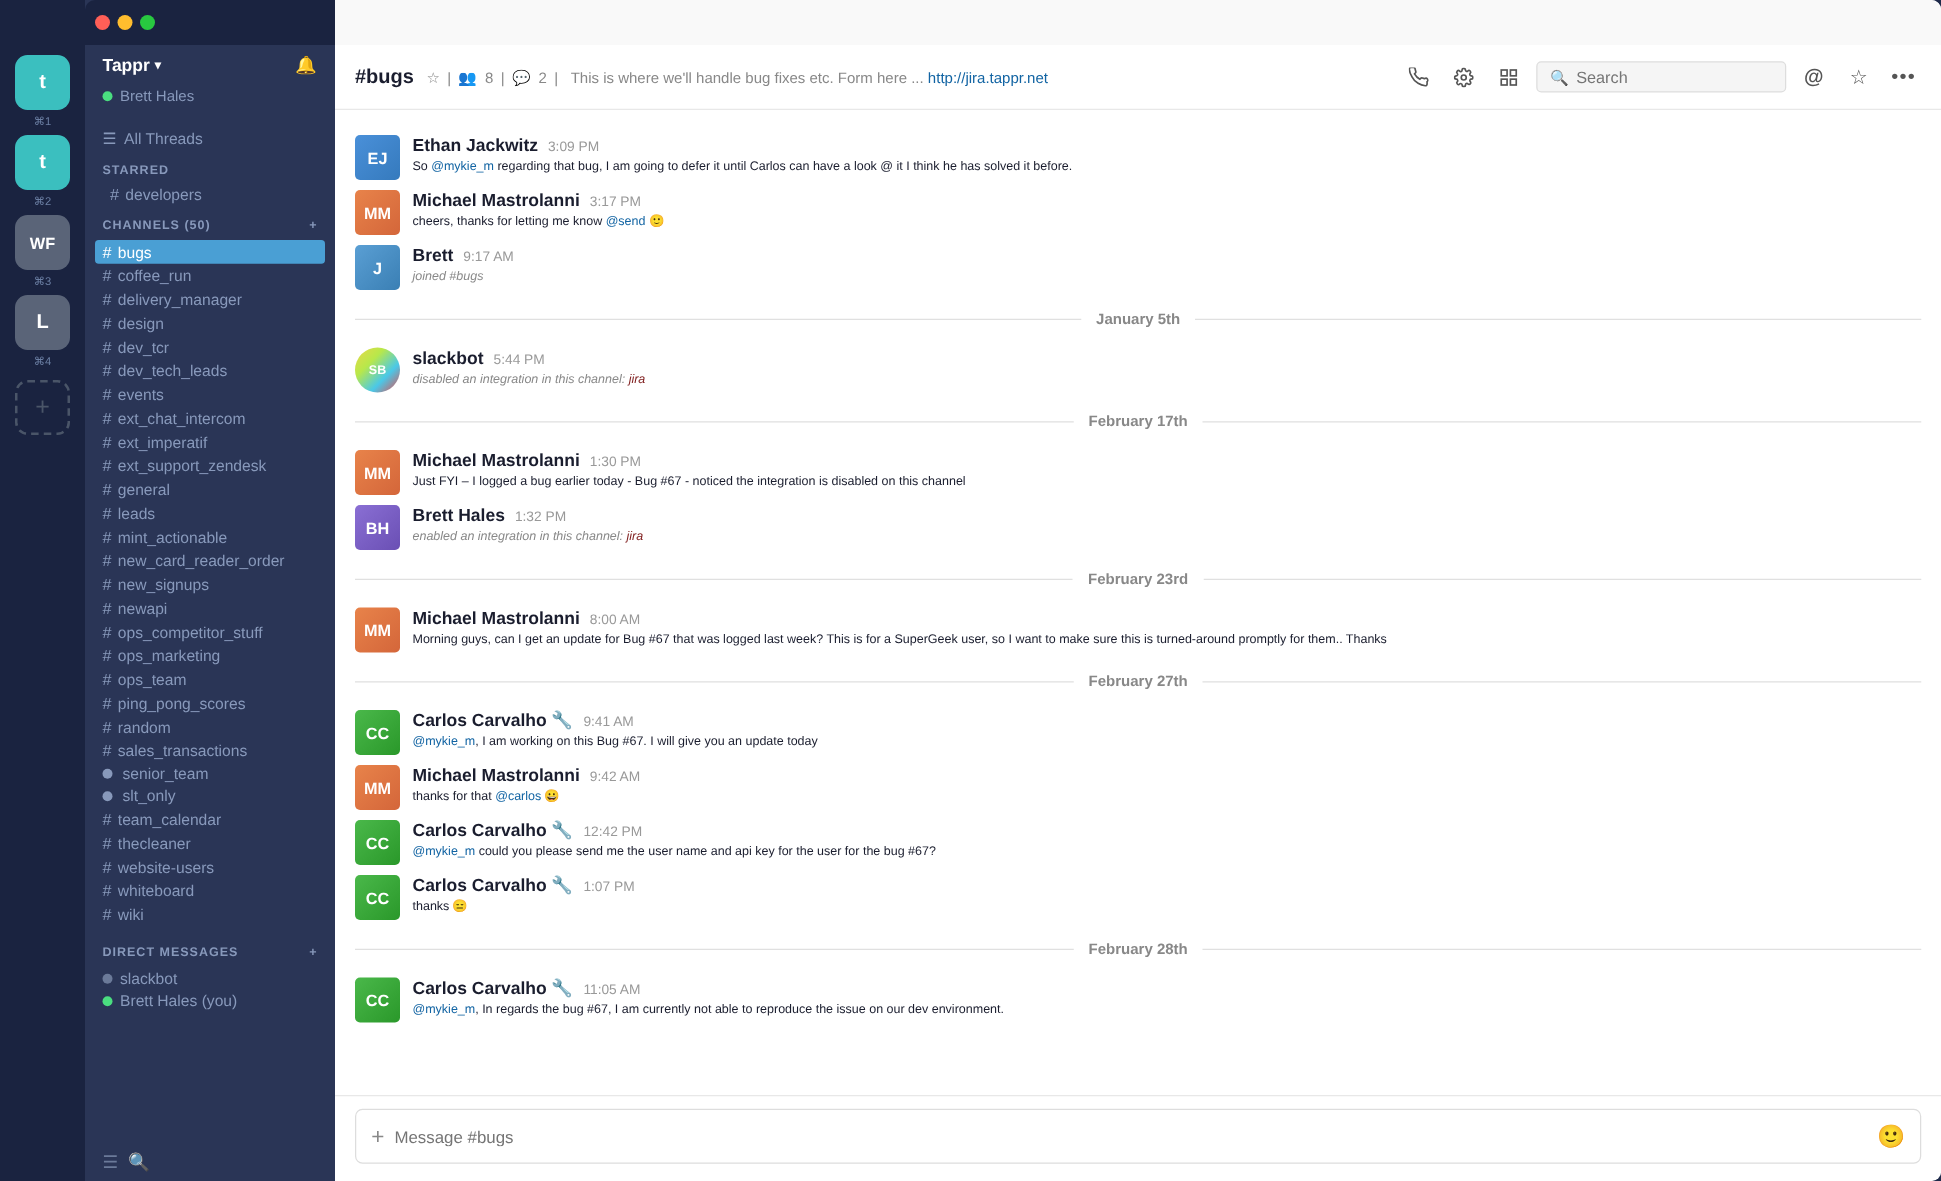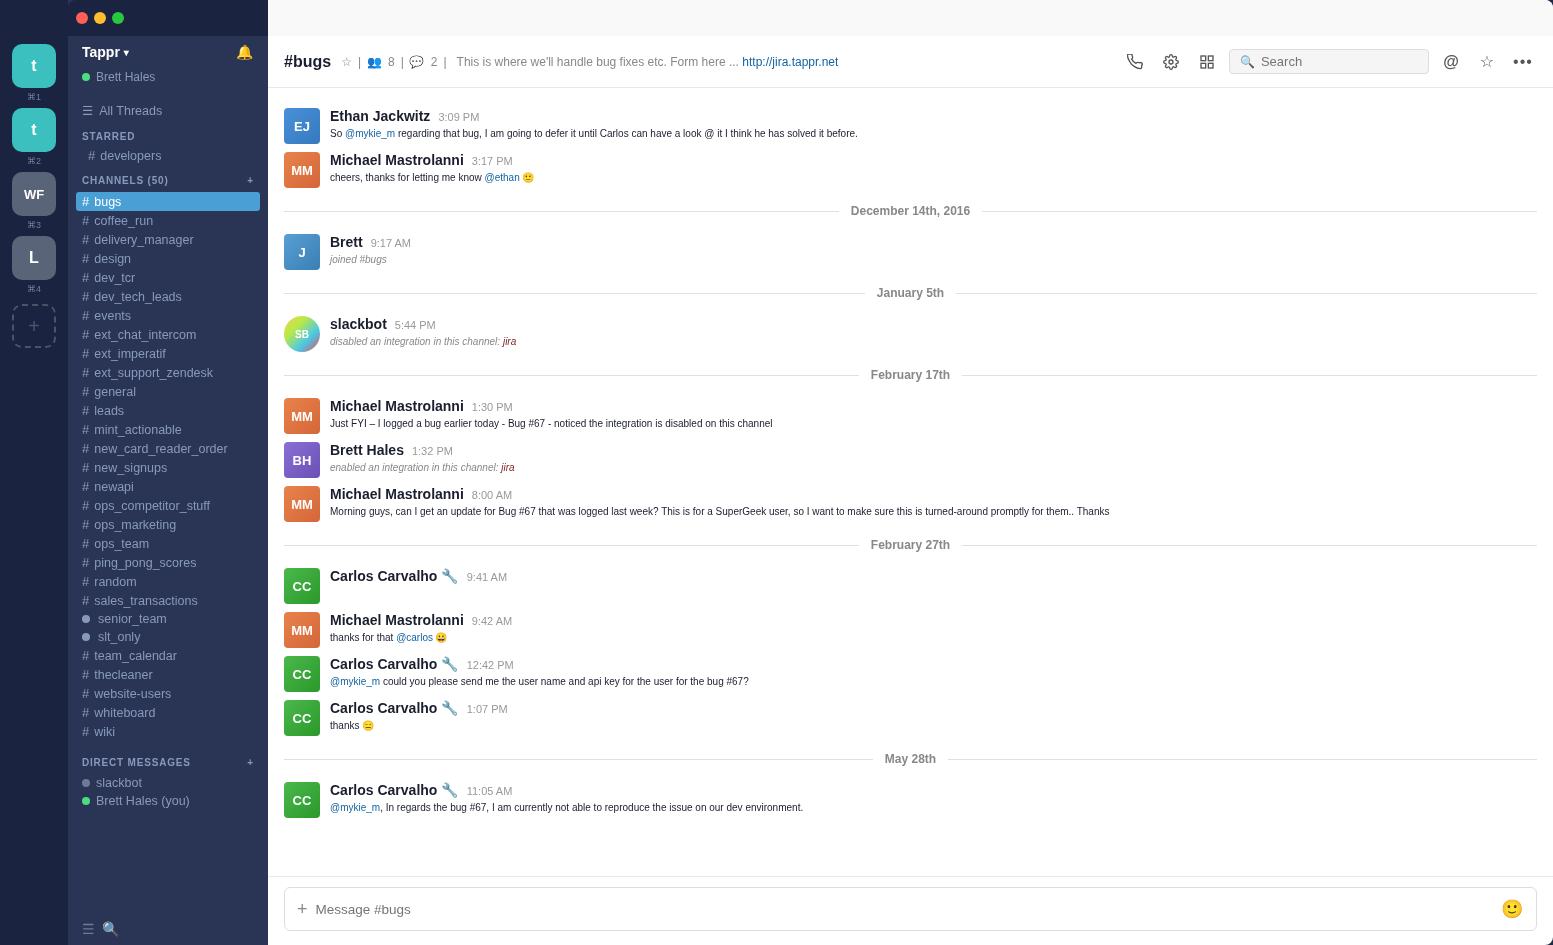--- a/index.html
+++ b/index.html
@@ -607,30 +607,25 @@
       </div>
 
       <div class="message-row">
         <div class="avatar avatar-mm">MM</div>
         <div class="msg-body">
           <div class="msg-header">
             <span class="msg-author">Michael Mastrolanni</span>
             <span class="msg-time">3:17 PM</span>
           </div>
           <div class="msg-text">
-            cheers, thanks for letting me know <span class="msg-mention">@ethan</span> 🙂
-          </div>
-        </div>
-      </div>
-
-      <div class="date-divider">
-        <div class="date-line"></div>
-        <span class="date-label">December 14th, 2016</span>
-        <div class="date-line"></div>
-      </div>
+            cheers, thanks for letting me know <span class="msg-mention">@send</span> 🙂
+          </div>
+        </div>
+      </div>
+
 
       <div class="message-row">
         <div class="avatar avatar-jb">J</div>
         <div class="msg-body">
           <div class="msg-header">
             <span class="msg-author">Brett</span>
             <span class="msg-time">9:17 AM</span>
           </div>
           <div class="msg-text">
             <span class="msg-italic">joined #bugs</span>
@@ -682,20 +677,25 @@
           <div class="msg-header">
             <span class="msg-author">Brett Hales</span>
             <span class="msg-time">1:32 PM</span>
           </div>
           <div class="msg-text">
             <span class="msg-italic">enabled an integration in this channel: <a href="#" class="msg-link">jira</a></span>
           </div>
         </div>
       </div>
 
+      <div class="date-divider">
+        <div class="date-line"></div>
+        <span class="date-label">February 23rd</span>
+        <div class="date-line"></div>
+      </div>
 
       <div class="message-row">
         <div class="avatar avatar-mm">MM</div>
         <div class="msg-body">
           <div class="msg-header">
             <span class="msg-author">Michael Mastrolanni</span>
             <span class="msg-time">8:00 AM</span>
           </div>
           <div class="msg-text">
             Morning guys, can I get an update for Bug #67 that was logged last week? This is for a SuperGeek user, so I want to make sure this is turned-around promptly for them.. Thanks
@@ -709,20 +709,23 @@
         <div class="date-line"></div>
       </div>
 
       <div class="message-row">
         <div class="avatar avatar-cc">CC</div>
         <div class="msg-body">
           <div class="msg-header">
             <span class="msg-author">Carlos Carvalho 🔧</span>
             <span class="msg-time">9:41 AM</span>
           </div>
+          <div class="msg-text">
+            <span class="msg-mention">@mykie_m</span>, I am working on this Bug #67. I will give you an update today
+          </div>
         </div>
       </div>
 
       <div class="message-row">
         <div class="avatar avatar-mm">MM</div>
         <div class="msg-body">
           <div class="msg-header">
             <span class="msg-author">Michael Mastrolanni</span>
             <span class="msg-time">9:42 AM</span>
           </div>
@@ -753,21 +756,21 @@
             <span class="msg-time">1:07 PM</span>
           </div>
           <div class="msg-text">
             thanks 😑
           </div>
         </div>
       </div>
 
       <div class="date-divider">
         <div class="date-line"></div>
-        <span class="date-label">May 28th</span>
+        <span class="date-label">February 28th</span>
         <div class="date-line"></div>
       </div>
 
       <div class="message-row">
         <div class="avatar avatar-cc">CC</div>
         <div class="msg-body">
           <div class="msg-header">
             <span class="msg-author">Carlos Carvalho 🔧</span>
             <span class="msg-time">11:05 AM</span>
           </div>

